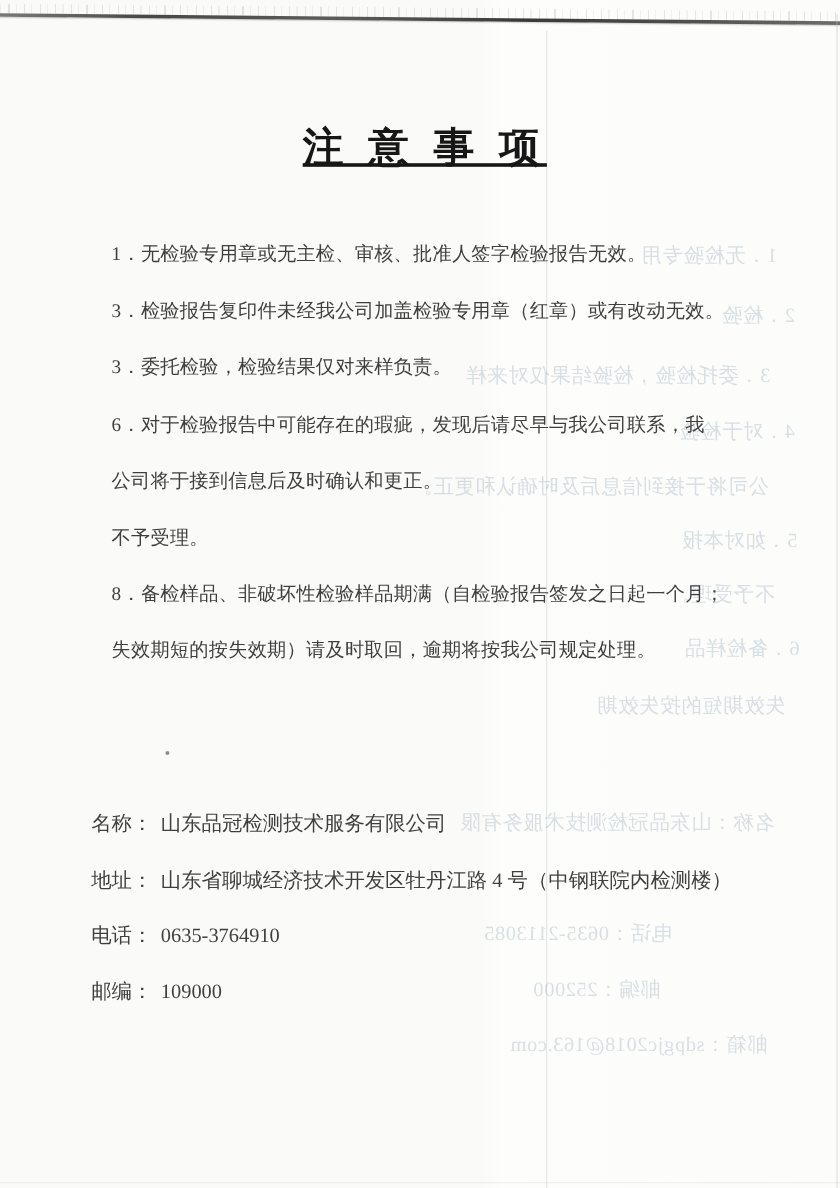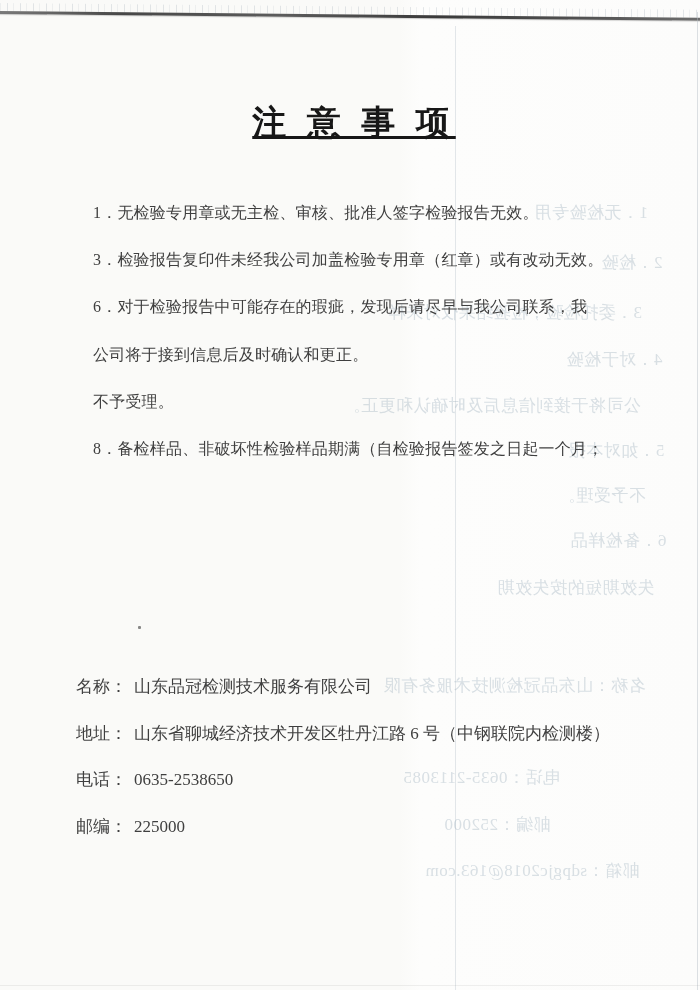--- a/index.html
+++ b/index.html
@@ -98,34 +98,36 @@
     <div class="bleed b10">电话：0635-2113085</div>
     <div class="bleed b11">邮编：252000</div>
     <div class="bleed b12">邮箱：sdpgjc2018@163.com</div>
   </div>
 
   <h1 class="title">注 意 事 项</h1>
 
   <div class="notice">
     <div class="nline">1．无检验专用章或无主检、审核、批准人签字检验报告无效。</div>
     <div class="nline">3．检验报告复印件未经我公司加盖检验专用章（红章）或有改动无效。</div>
+    <div class="nline">3．委托检验，检验结果仅对来样负责。</div>
     <div class="nline">6．对于检验报告中可能存在的瑕疵，发现后请尽早与我公司联系，我</div>
     <div class="nline">公司将于接到信息后及时确认和更正。</div>
     <div class="nline">不予受理。</div>
     <div class="nline">8．备检样品、非破坏性检验样品期满（自检验报告签发之日起一个月；</div>
+    <div class="nline">失效期短的按失效期）请及时取回，逾期将按我公司规定处理。</div>
   </div>
 
   <div class="contact">
     <div class="crow">
       <span class="clabel">名称：</span><span class="cvalue">山东品冠检测技术服务有限公司</span>
     </div>
     <div class="crow">
-      <span class="clabel">地址：</span><span class="cvalue">山东省聊城经济技术开发区牡丹江路 6 号（中钢联院内检测楼）</span>
+      <span class="clabel">地址：</span><span class="cvalue">山东省聊城经济技术开发区牡丹江路 4 号（中钢联院内检测楼）</span>
     </div>
     <div class="crow">
-      <span class="clabel">电话：</span><span class="cvalue">0635-2538650</span>
+      <span class="clabel">电话：</span><span class="cvalue">0635-3764910</span>
     </div>
     <div class="crow">
-      <span class="clabel">邮编：</span><span class="cvalue">225000</span>
+      <span class="clabel">邮编：</span><span class="cvalue">109000</span>
     </div>
   </div>
 
 </div>
 
 </body></html>

